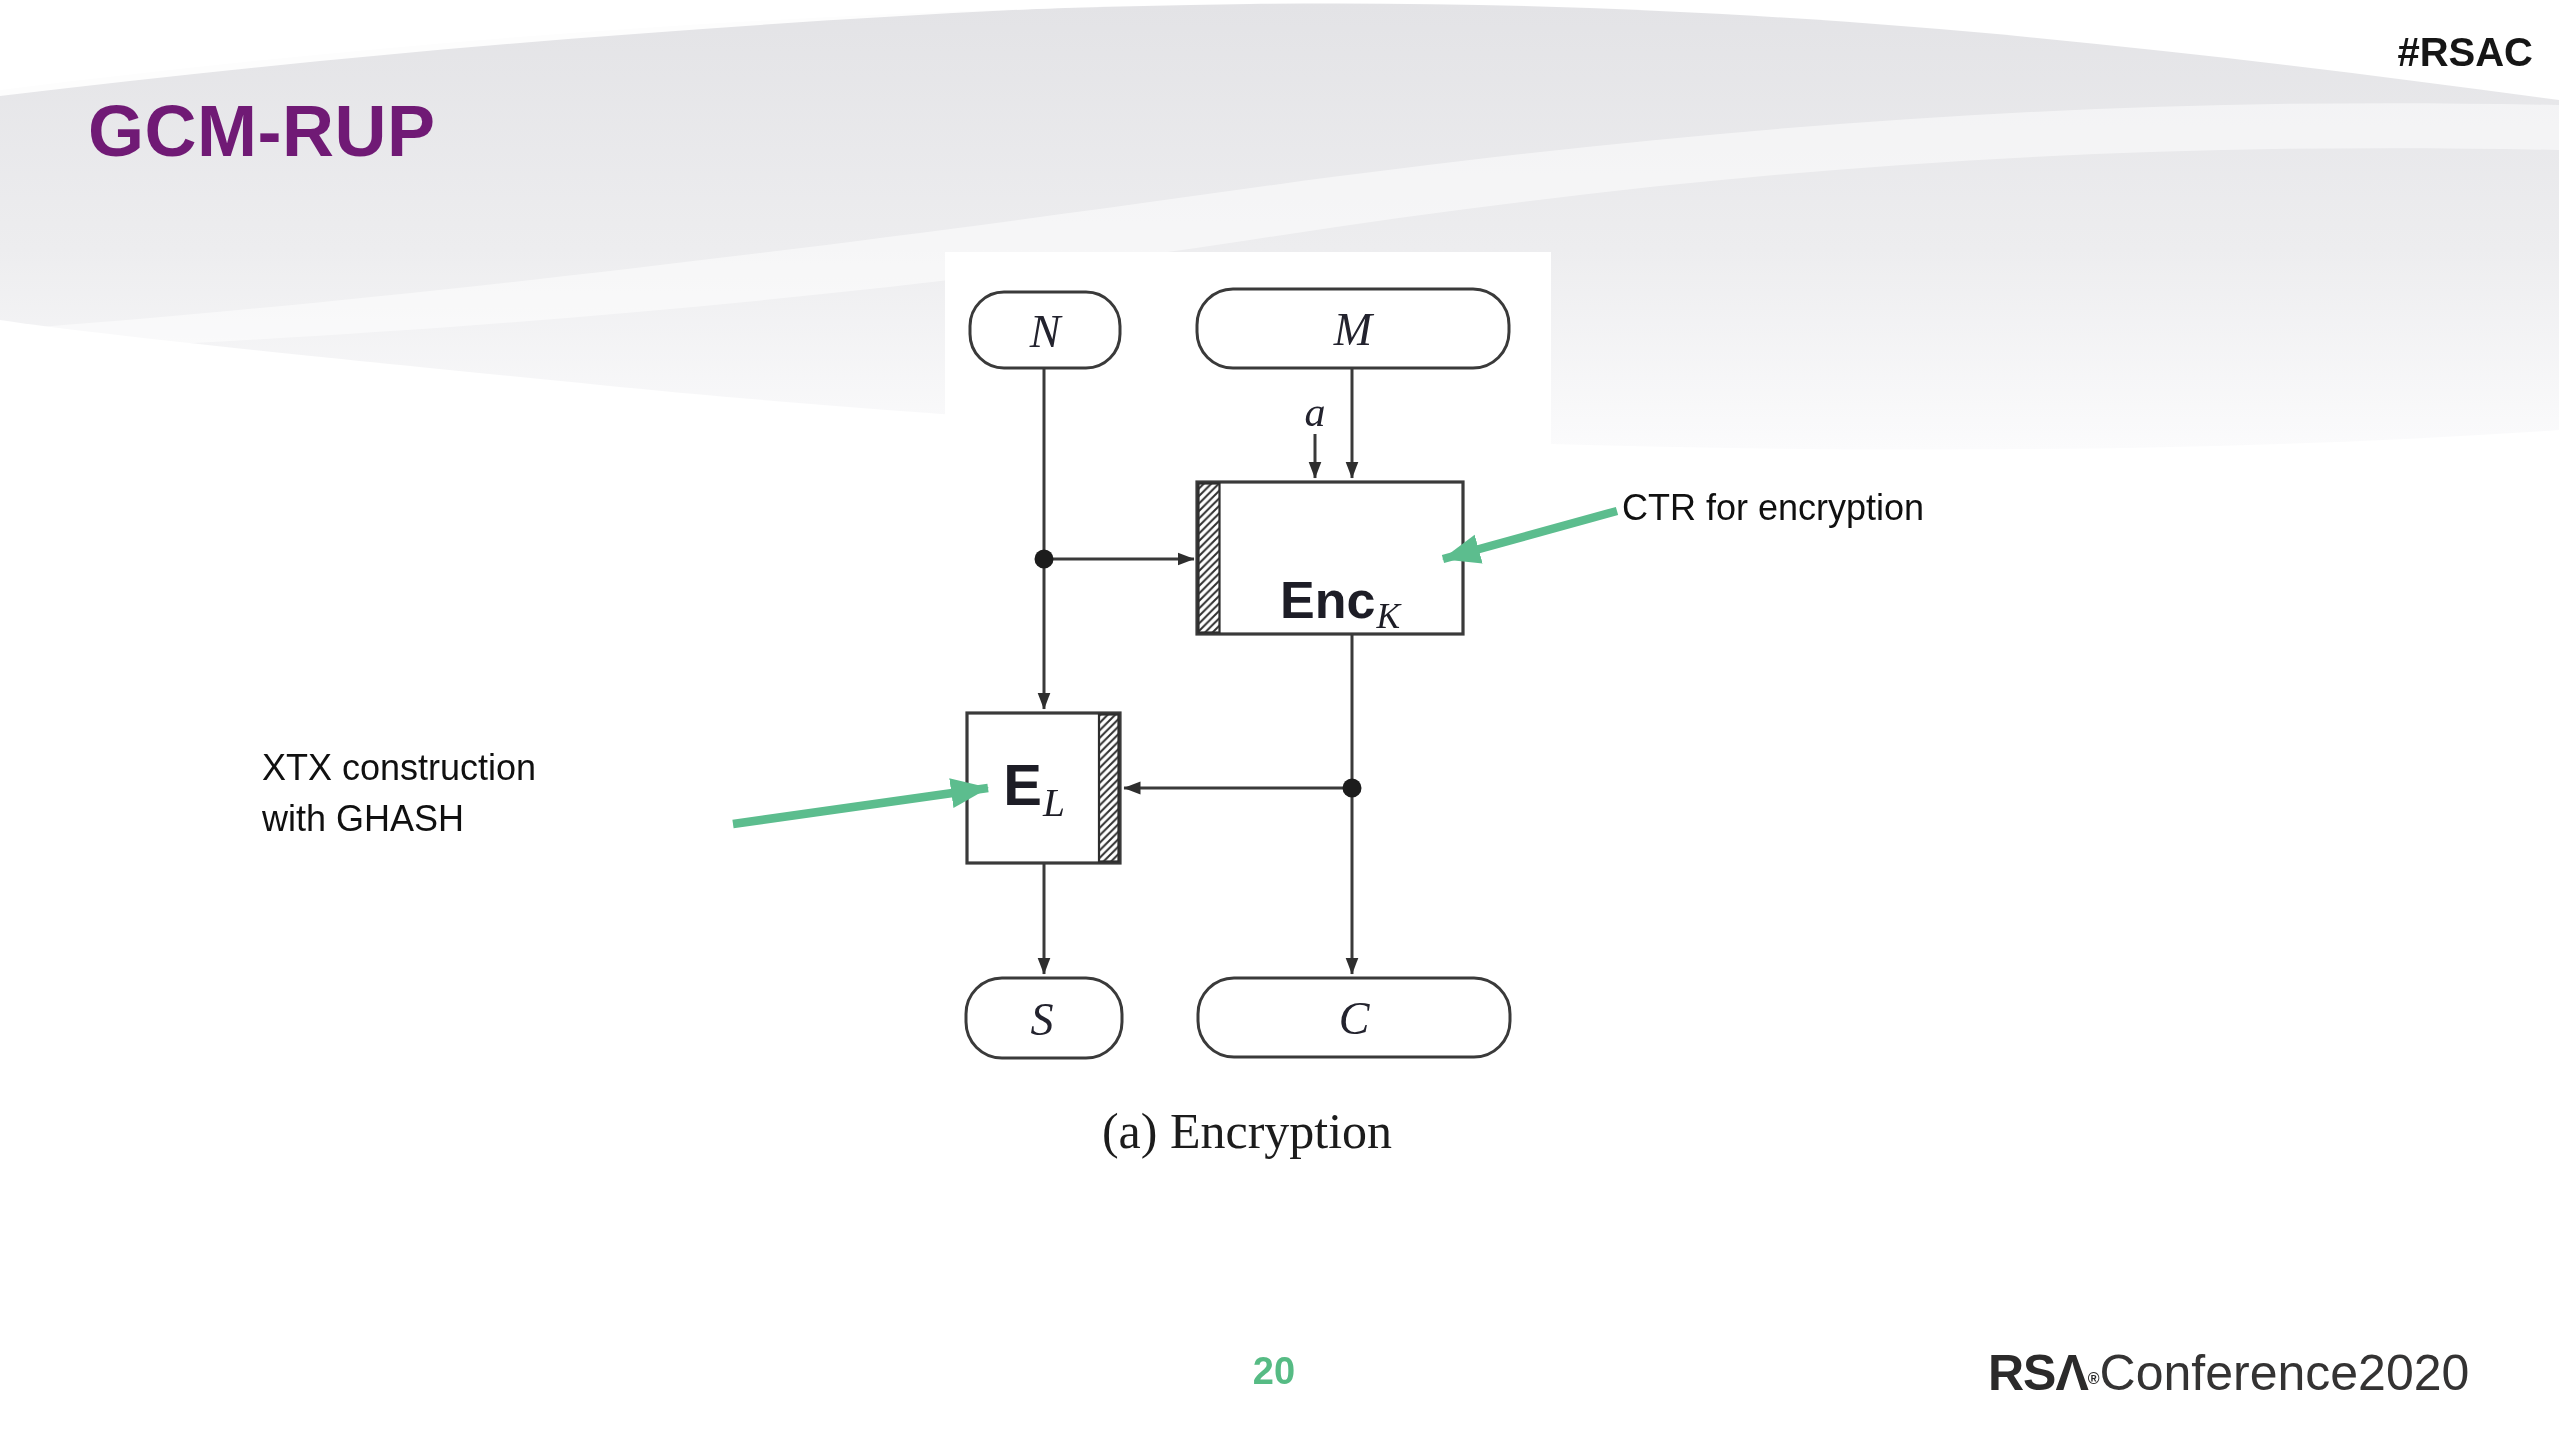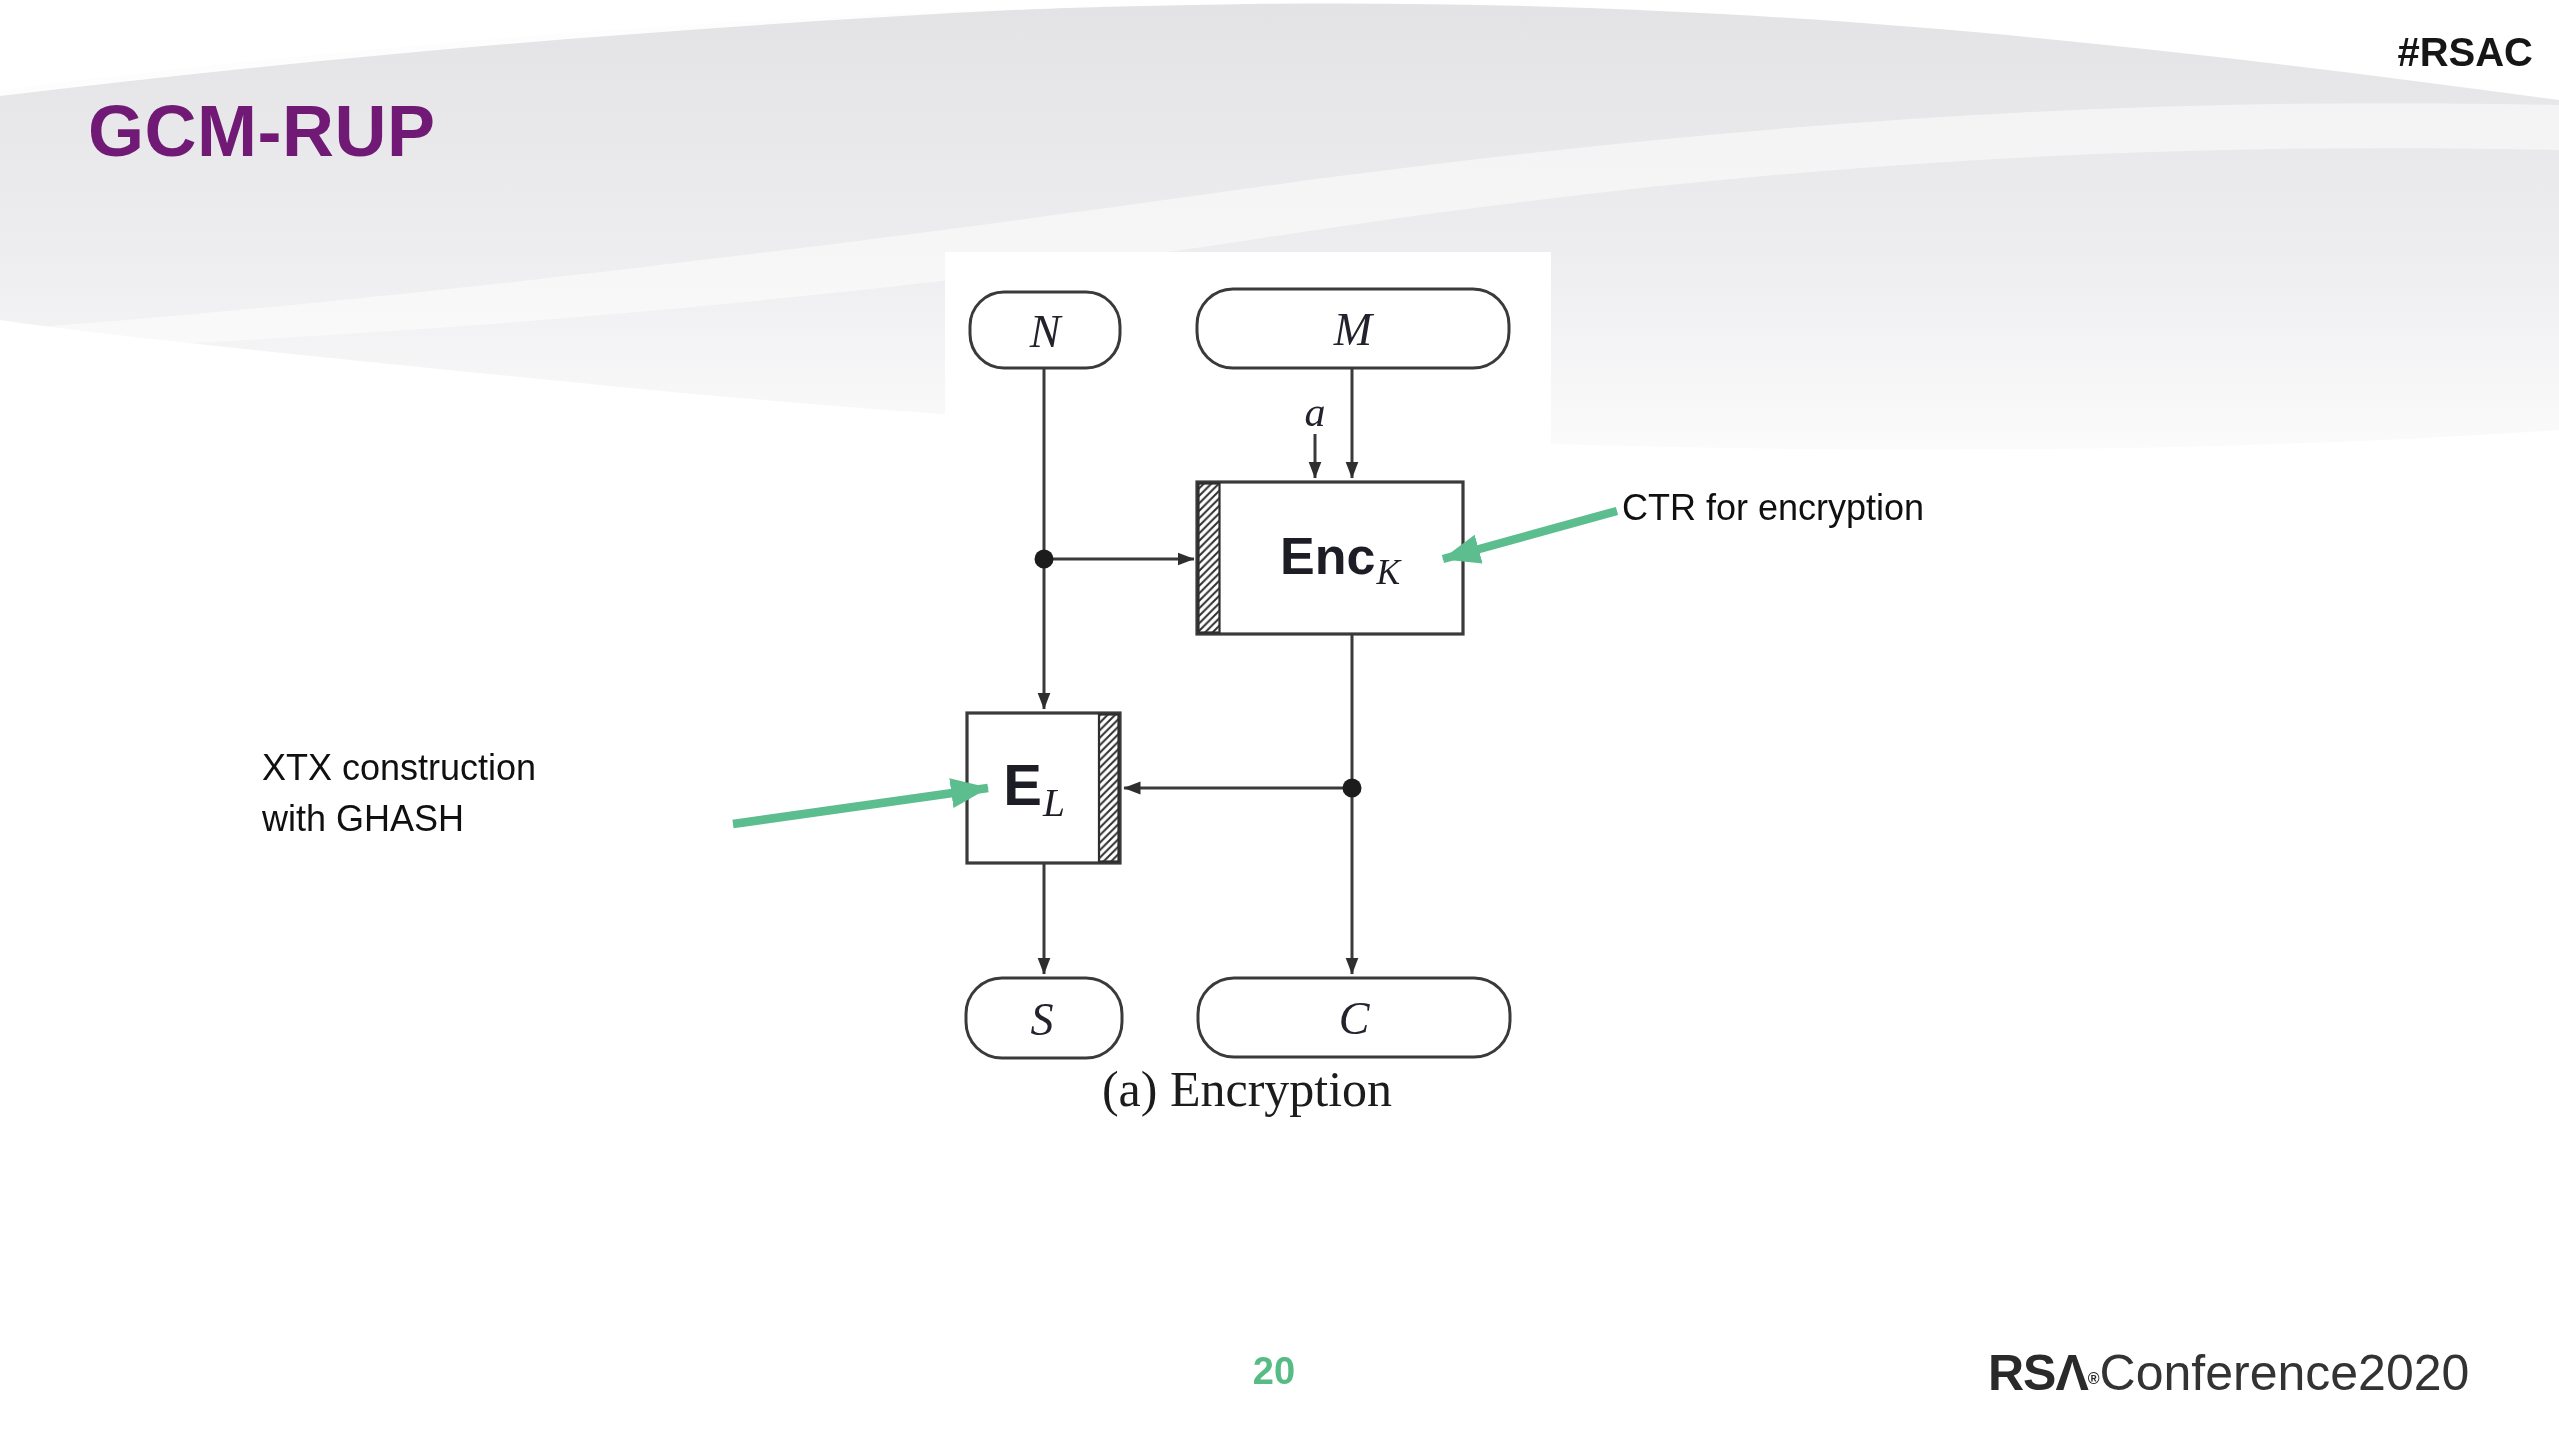--- a/index.html
+++ b/index.html
@@ -34,21 +34,21 @@
   .label-a { font-size:42px; }
   .block-label {
     transform:translate(-50%,-50%);
     font-family:"Liberation Sans", sans-serif; font-style:normal;
     font-weight:700; color:#1d1d26; white-space:nowrap;
   }
   .block-label .sub {
     font-family:"Liberation Serif", serif; font-style:italic; font-weight:400;
     font-size:0.68em; vertical-align:-0.28em; margin-left:1px;
   }
-  .enc-label { font-size:52px; }
+  .enc-label { font-size:52px;margin-top:44px; }
   .el-label  { font-size:58px; }
 
   .diagram-caption {
     transform:translate(-50%,0);
     font-family:"Liberation Serif", serif; font-size:50px; color:#1c1c1c;
     white-space:nowrap;
   }
 
   .page-number {
     left:1246px; top:1350px; width:56px; text-align:center;
@@ -132,21 +132,21 @@
     <span>Enc</span><span class="sub">K</span>
   </div>
 
   <div class="abs block-label el-label" style="left:1034px; top:789px;">
     <span>E</span><span class="sub">L</span>
   </div>
 
   <div class="abs node-label" style="left:1042px; top:1019px;">S</div>
   <div class="abs node-label" style="left:1354px; top:1018px;">C</div>
 
-  <div class="abs diagram-caption" style="left:1247px; top:1060px;">(a) Encryption</div>
+  <div class="abs diagram-caption" style="left:1247px; top:1102px;">(a) Encryption</div>
 
   <div class="abs annotation annotation-xtx">
     <div>XTX construction</div>
     <div>with GHASH</div>
   </div>
   <div class="abs annotation annotation-ctr">CTR for encryption</div>
 
   <div class="abs page-number">20</div>
   <div class="abs logo">
     <span class="brand">RSΛ</span><span class="reg">®</span><span class="suffix">Conference2020</span>

